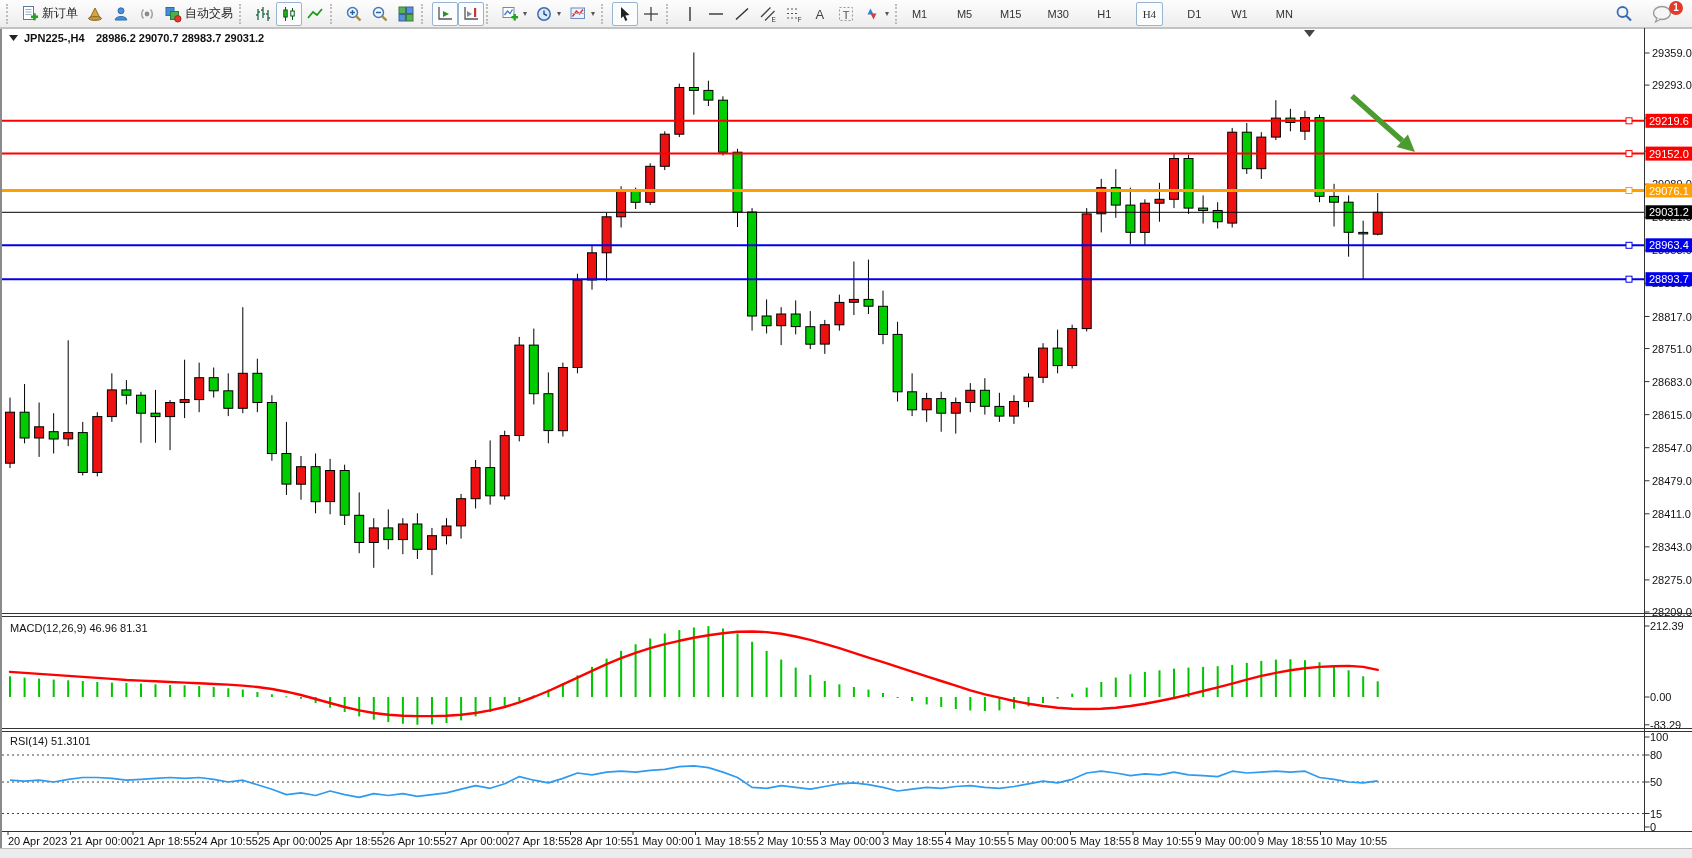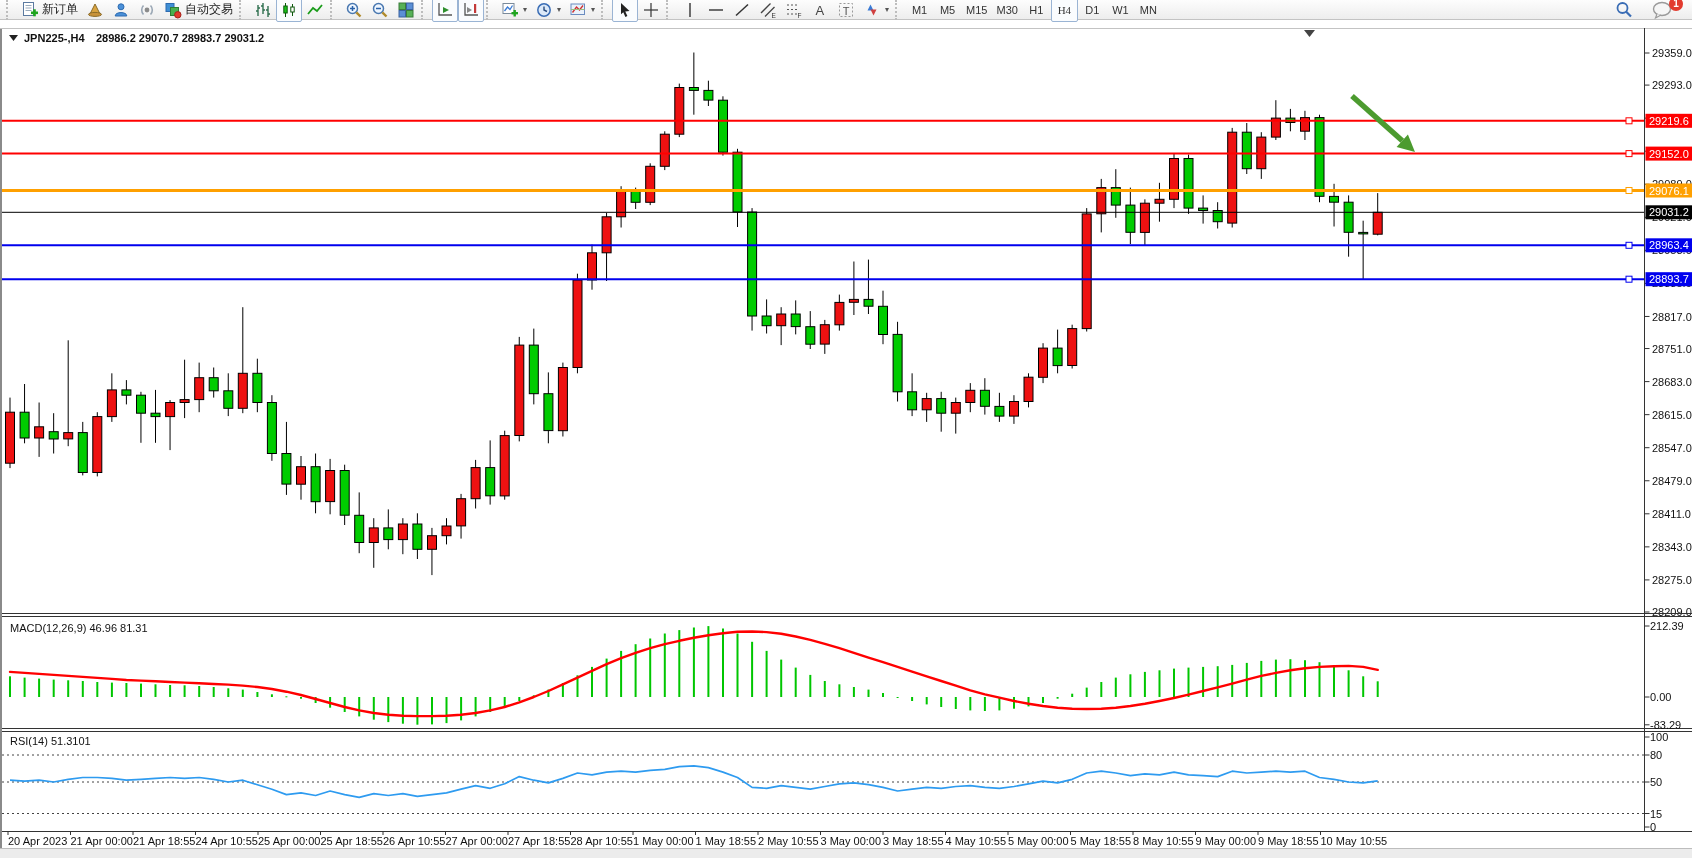--- a/index.html
+++ b/index.html
@@ -1,19 +1,19 @@
 <!DOCTYPE html>
 <html><head>
 <meta charset="utf-8">
 <style>
   html,body{margin:0;padding:0;background:#d8d8d8;}
   #app{position:relative;width:1692px;height:858px;background:#fff;overflow:hidden;
        font-family:"Liberation Sans",sans-serif;}
   
-  #toolbar{position:absolute;top:0;left:0;width:1692px;height:20px;z-index:5;
+  #toolbar{position:absolute;top:0;left:0;width:1692px;height:28px;z-index:5;
     background:linear-gradient(#fdfdfd,#ededed);border-bottom:1px solid #c3c3c3;
     display:flex;align-items:center;padding:0 4px;box-sizing:border-box;}
   .tb-btn{position:relative;height:24px;min-width:24px;display:inline-flex;align-items:center;
     justify-content:center;gap:3px;background:transparent;border:1px solid transparent;
     padding:0 3px;font:12px "Liberation Sans",sans-serif;color:#222;cursor:default;}
   .tb-btn.active{background:#fafcfe;border:1px solid #9ab4d4;border-radius:2px;font-family:Liberation Serif, serif;}
   .tb-btn svg{display:block;}
   .caret{font-size:8px;color:#555;margin-left:1px;}
   .tb-grip{width:5px;height:20px;border-left:2px dotted #bdbdbd;margin:0 4px 0 2px;}
   .tb-right{margin-left:auto;display:flex;align-items:center;gap:10px;padding-right:10px;}
@@ -276,21 +276,21 @@
           <svg width="18" height="18">
             <path d="M4.5 9.5 L7.5 3.5 L10.5 9.5 Z" fill="#3a7bd5"></path>
             <path d="M7.5 8.5 L10.5 14.5 L13.5 8.5 Z" fill="#d04040"></path>
           </svg>
         </span>
       <span class="caret">▾</span>
     </button>
 
     <span class="tb-grip"></span>
 
-    <div id="tf-group" style="display:flex;align-items:center;gap:1px;">
+    <div id="tf-group" style="display:flex;align-items:center;gap:18px;">
         <button class="tb-btn tf">M1</button>
         <button class="tb-btn tf">M5</button>
         <button class="tb-btn tf">M15</button>
         <button class="tb-btn tf">M30</button>
         <button class="tb-btn tf">H1</button>
         <button class="tb-btn tf active">H4</button>
         <button class="tb-btn tf">D1</button>
         <button class="tb-btn tf">W1</button>
         <button class="tb-btn tf">MN</button>
       </div>

